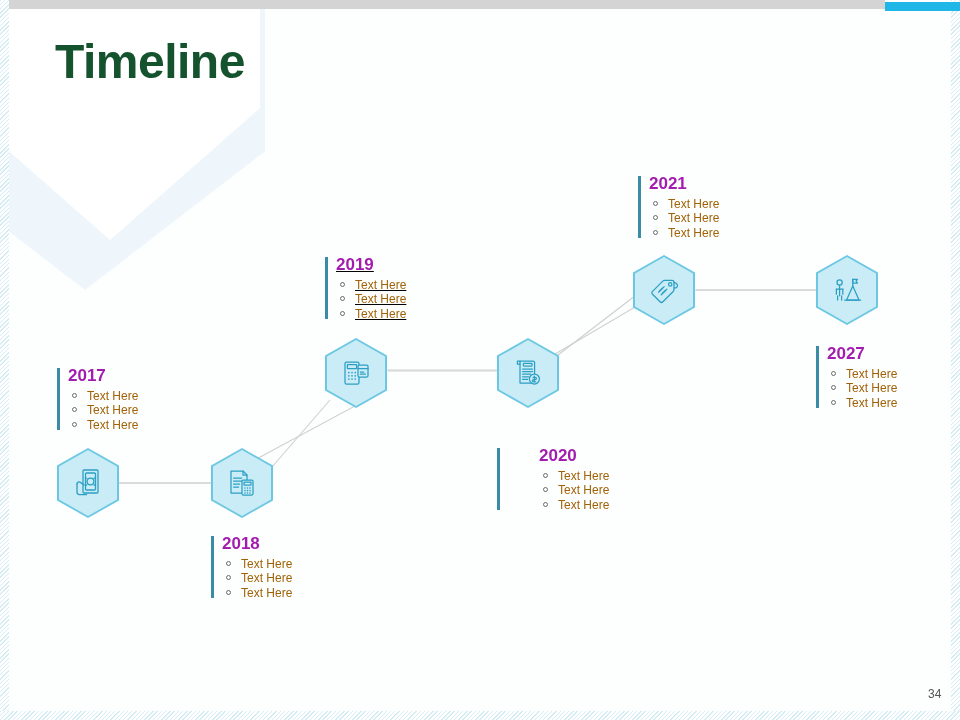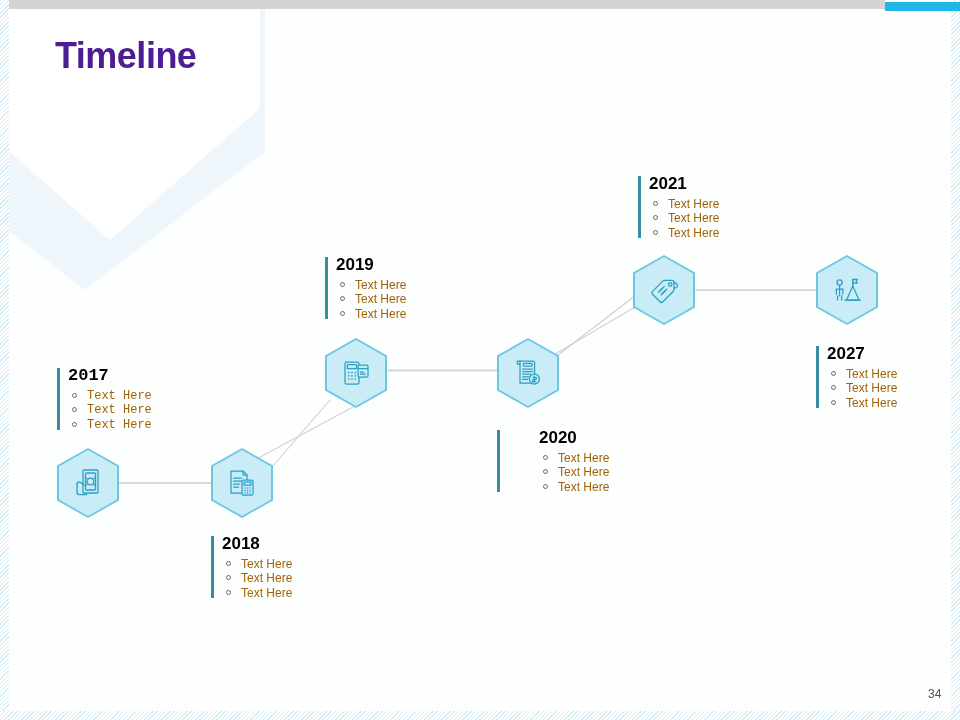--- a/index.html
+++ b/index.html
@@ -46,21 +46,21 @@
   }
   #bg-chevron-2{
     position:absolute;left:-40px;top:-60px;width:300px;height:300px;
     background:#ffffff;
     clip-path:polygon(0% 0%,100% 0%,100% 56%,50% 100%,0% 56%);
   }
 
   
   #title{
     position:absolute;left:55px;top:36px;
-    font-size:36px;font-weight:bold;color:#4c1d95;
+    font-size:48px;font-weight:bold;color:#14532d;
     letter-spacing:-.5px;
     line-height:1.1;
   }
 
   
   #connectors{position:absolute;left:0;top:0;width:960px;height:720px;}
 
   
   .hex{
     position:absolute;width:62px;height:70px;
@@ -83,21 +83,21 @@
   
   .info{
     position:absolute;
     padding-left:11px;
   }
   .info .bar{
     position:absolute;left:0;top:2px;bottom:2px;width:3px;
     background:#3a8ca5;
   }
   .info .year{
-    font-size:17px;font-weight:bold;color:#000000;
+    font-size:17px;font-weight:bold;color:#a21caf;
     margin:0 0 3px 0;line-height:1.15;
   }
   .info ul{
     list-style:none;margin:0;padding:0;
   }
   .info li{
     font-size:12px;color:#a16207;
     line-height:14.5px;
     position:relative;
     padding-left:19px;
@@ -245,51 +245,51 @@
         <path d="M6.4 16.2 v5"></path>
         <path d="M12.8 16.2 v5"></path>
         <path d="M16.6 27 L22.8 13 L29 27 Z"></path>
         <path d="M22.8 13 V6.2"></path>
         <path d="M22.8 6.4 h4.6 l-1.4 1.8 1.4 1.8 h-4.6 Z"></path>
         <path d="M14.6 27 h16"></path>
       </g>
     </svg>
   </div>
 
-  <div class="info" style="left:57px;top:366px;font-family:Liberation Mono, monospace;">
+  <div class="info" style="left:57px;top:366px;">
     <div class="bar"></div>
     <div class="year">2017</div>
     <ul>
       <li><span class="dot"></span><span>Text Here</span></li>
       <li><span class="dot"></span><span>Text Here</span></li>
       <li><span class="dot"></span><span>Text Here</span></li>
     </ul>
   </div>
 
   <div class="info" style="left:211px;top:534px;">
     <div class="bar"></div>
     <div class="year">2018</div>
     <ul>
       <li><span class="dot"></span><span>Text Here</span></li>
       <li><span class="dot"></span><span>Text Here</span></li>
       <li><span class="dot"></span><span>Text Here</span></li>
     </ul>
   </div>
 
-  <div class="info" style="left:325px;top:255px;">
+  <div class="info" style="left:325px;top:255px;text-decoration:underline;">
     <div class="bar"></div>
     <div class="year">2019</div>
     <ul>
       <li><span class="dot"></span><span>Text Here</span></li>
       <li><span class="dot"></span><span>Text Here</span></li>
       <li><span class="dot"></span><span>Text Here</span></li>
     </ul>
   </div>
 
-  <div class="info" style="left:497px;top:428px;padding-left:42px;">
+  <div class="info" style="left:497px;top:446px;padding-left:42px;">
     <div class="bar"></div>
     <div class="year">2020</div>
     <ul>
       <li><span class="dot"></span><span>Text Here</span></li>
       <li><span class="dot"></span><span>Text Here</span></li>
       <li><span class="dot"></span><span>Text Here</span></li>
     </ul>
   </div>
 
   <div class="info" style="left:638px;top:174px;">

